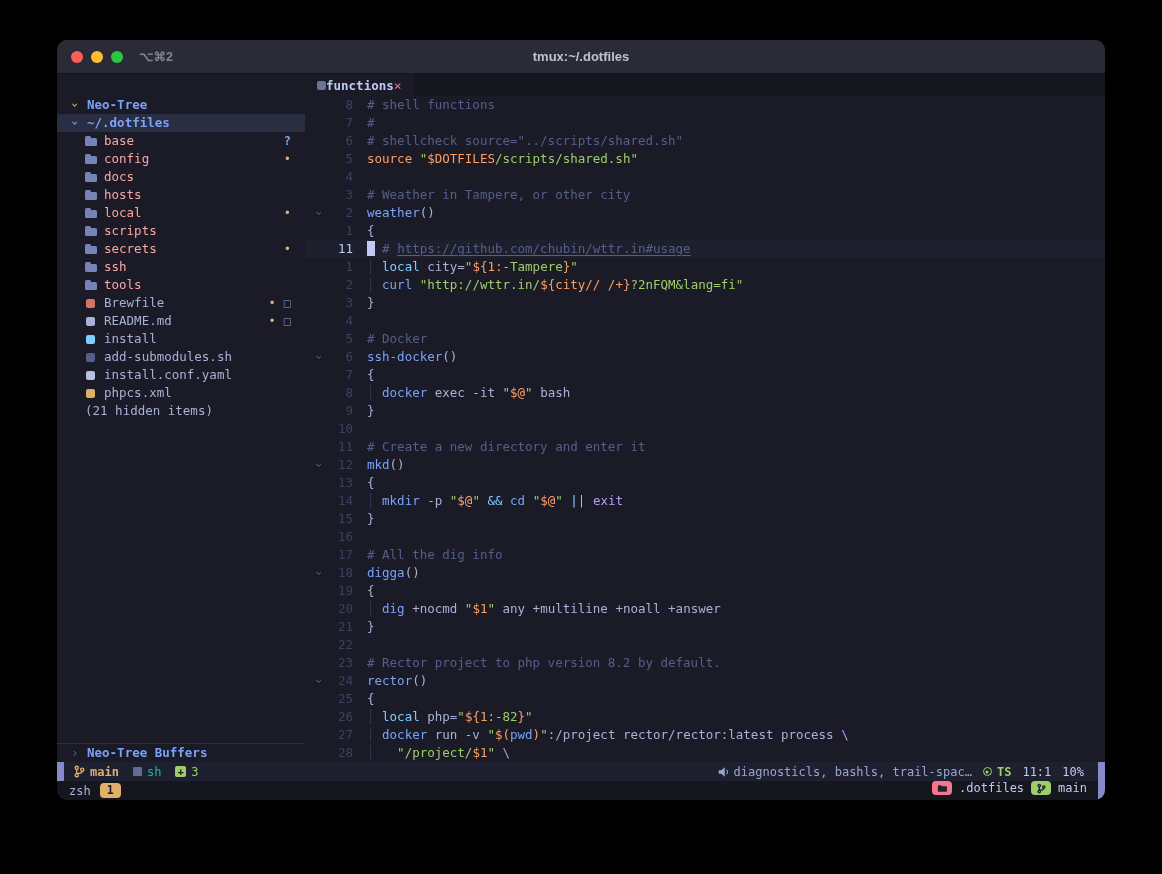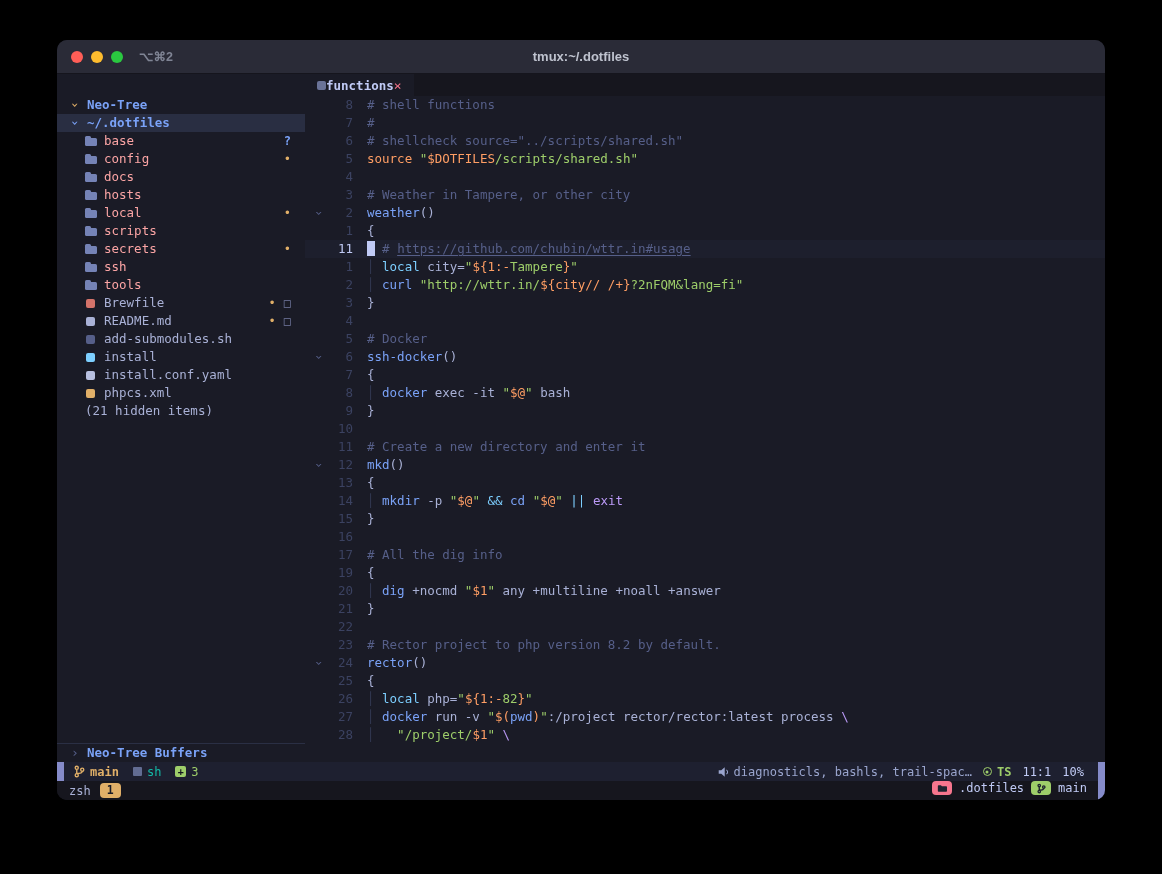--- a/index.html
+++ b/index.html
@@ -217,27 +217,27 @@
             <span class="badge gray">□</span>
           </div>
           <div class="tree-row">
             <span class="ic ic-readme"></span>
             <span class="tree-label">README.md</span>
             <span class="flex-spacer"></span>
             <span class="badge yellow">•</span>
             <span class="badge gray">□</span>
           </div>
           <div class="tree-row">
+            <span class="ic ic-install"></span>
+            <span class="tree-label">install</span>
+            <span class="flex-spacer"></span>
+          </div>
+          <div class="tree-row">
             <span class="ic ic-shell-script"></span>
             <span class="tree-label">add-submodules.sh</span>
-            <span class="flex-spacer"></span>
-          </div>
-          <div class="tree-row">
-            <span class="ic ic-install"></span>
-            <span class="tree-label">install</span>
             <span class="flex-spacer"></span>
           </div>
           <div class="tree-row">
             <span class="ic ic-yaml-config"></span>
             <span class="tree-label">install.conf.yaml</span>
             <span class="flex-spacer"></span>
           </div>
           <div class="tree-row">
             <span class="ic ic-xml"></span>
             <span class="tree-label">phpcs.xml</span>
@@ -284,20 +284,21 @@
           <div class="code-row"><span class="fold"></span><span class="lnum">8</span><span class="ltext"><span class="ig">│</span><span class="f"> </span><span class="b">docker</span><span class="f"> exec -it </span><span class="g">"</span><span class="o">$@</span><span class="g">"</span><span class="f"> bash</span></span></div>
           <div class="code-row"><span class="fold"></span><span class="lnum">9</span><span class="ltext"><span class="f">}</span></span></div>
           <div class="code-row"><span class="fold"></span><span class="lnum">10</span><span class="ltext"></span></div>
           <div class="code-row"><span class="fold"></span><span class="lnum">11</span><span class="ltext"><span class="c"># Create a new directory and enter it</span></span></div>
           <div class="code-row"><span class="fold"><span class="chev chev-down"></span></span><span class="lnum">12</span><span class="ltext"><span class="b">mkd</span><span class="f">()</span></span></div>
           <div class="code-row"><span class="fold"></span><span class="lnum">13</span><span class="ltext"><span class="f">{</span></span></div>
           <div class="code-row"><span class="fold"></span><span class="lnum">14</span><span class="ltext"><span class="ig">│</span><span class="f"> </span><span class="b">mkdir</span><span class="f"> -p </span><span class="g">"</span><span class="o">$@</span><span class="g">"</span><span class="f"> </span><span class="cy">&amp;&amp;</span><span class="f"> </span><span class="b">cd</span><span class="f"> </span><span class="g">"</span><span class="o">$@</span><span class="g">"</span><span class="f"> </span><span class="cy">||</span><span class="f"> </span><span class="m">exit</span></span></div>
           <div class="code-row"><span class="fold"></span><span class="lnum">15</span><span class="ltext"><span class="f">}</span></span></div>
           <div class="code-row"><span class="fold"></span><span class="lnum">16</span><span class="ltext"></span></div>
           <div class="code-row"><span class="fold"></span><span class="lnum">17</span><span class="ltext"><span class="c"># All the dig info</span></span></div>
+          <div class="code-row"><span class="fold"><span class="chev chev-down"></span></span><span class="lnum">18</span><span class="ltext"><span class="b">digga</span><span class="f">()</span></span></div>
           <div class="code-row"><span class="fold"></span><span class="lnum">19</span><span class="ltext"><span class="f">{</span></span></div>
           <div class="code-row"><span class="fold"></span><span class="lnum">20</span><span class="ltext"><span class="ig">│</span><span class="f"> </span><span class="b">dig</span><span class="f"> +nocmd </span><span class="g">"</span><span class="o">$1</span><span class="g">"</span><span class="f"> any +multiline +noall +answer</span></span></div>
           <div class="code-row"><span class="fold"></span><span class="lnum">21</span><span class="ltext"><span class="f">}</span></span></div>
           <div class="code-row"><span class="fold"></span><span class="lnum">22</span><span class="ltext"></span></div>
           <div class="code-row"><span class="fold"></span><span class="lnum">23</span><span class="ltext"><span class="c"># Rector project to php version 8.2 by default.</span></span></div>
           <div class="code-row"><span class="fold"><span class="chev chev-down"></span></span><span class="lnum">24</span><span class="ltext"><span class="b">rector</span><span class="f">()</span></span></div>
           <div class="code-row"><span class="fold"></span><span class="lnum">25</span><span class="ltext"><span class="f">{</span></span></div>
           <div class="code-row"><span class="fold"></span><span class="lnum">26</span><span class="ltext"><span class="ig">│</span><span class="f"> </span><span class="cy">local</span><span class="f"> php=</span><span class="g">"</span><span class="o">${1:-</span><span class="g">82</span><span class="o">}</span><span class="g">"</span></span></div>
           <div class="code-row"><span class="fold"></span><span class="lnum">27</span><span class="ltext"><span class="ig">│</span><span class="f"> </span><span class="b">docker</span><span class="f"> run -v </span><span class="g">"</span><span class="o">$(</span><span class="b">pwd</span><span class="o">)</span><span class="g">"</span><span class="f">:/project rector/rector:latest process </span><span class="m">\</span></span></div>
           <div class="code-row"><span class="fold"></span><span class="lnum">28</span><span class="ltext"><span class="ig">│</span><span class="f">   </span><span class="g">"/project/</span><span class="o">$1</span><span class="g">"</span><span class="f"> </span><span class="m">\</span></span></div>

